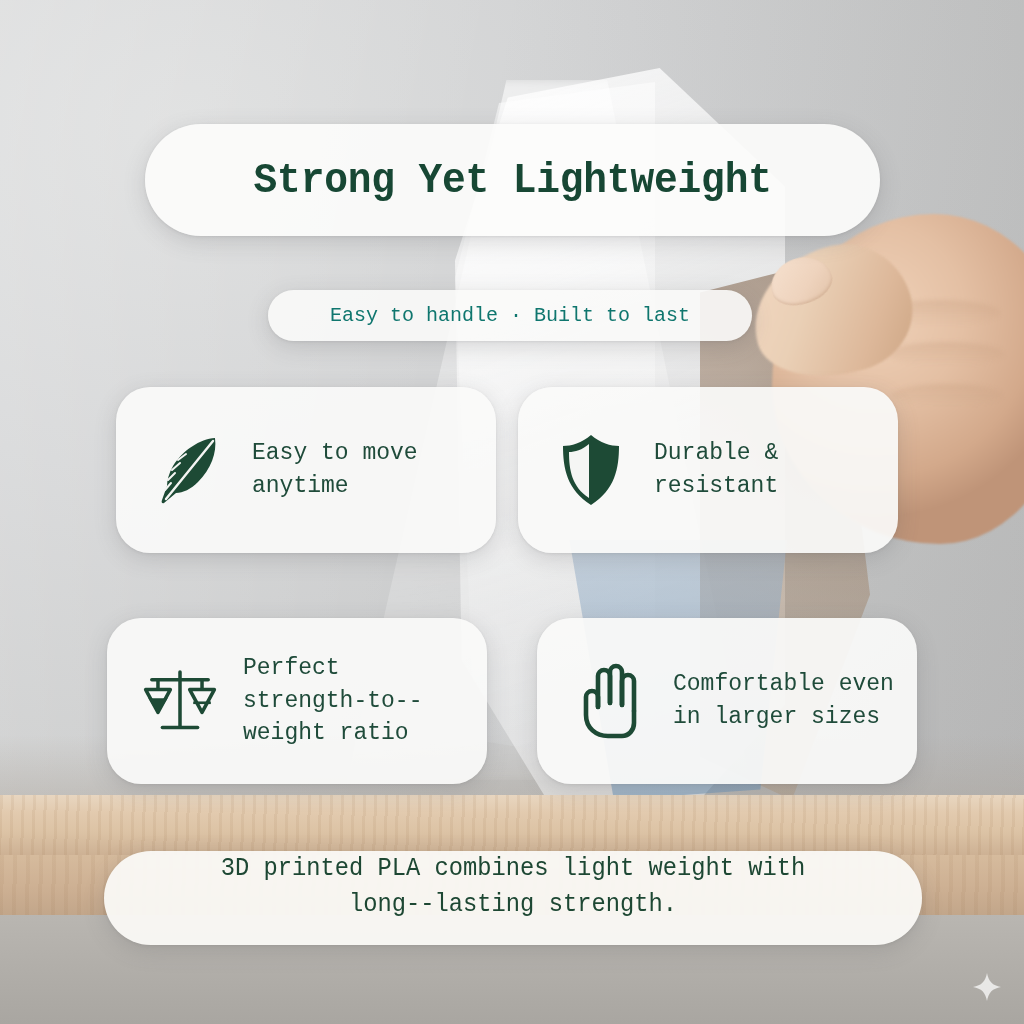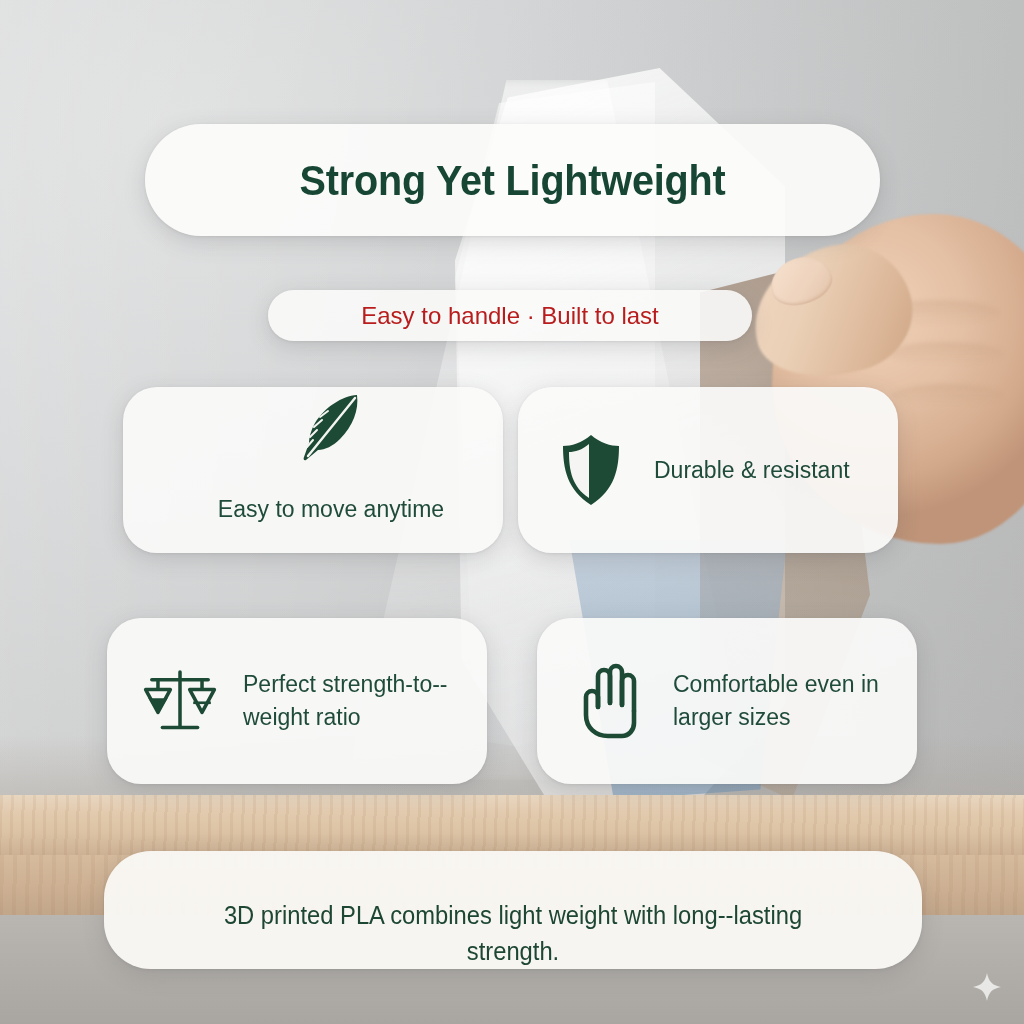--- a/index.html
+++ b/index.html
@@ -153,20 +153,21 @@
     width: 160px; height: 320px;
     background: radial-gradient(60% 60% at 70% 40%, rgba(90,70,55,0.30), rgba(90,70,55,0) 72%);
     filter: blur(7px);
   }
 
   
   .pill, .card, .footer-pill {
     position: absolute;
     background: rgba(250,250,249,0.93);
     box-shadow: 0 6px 22px rgba(90,90,95,0.20), 0 1px 3px rgba(90,90,95,0.13);
+    font-family: Liberation Mono, monospace;
   }
 
   .title-pill {
     left: 145px; top: 124px;
     width: 735px; height: 112px;
     border-radius: 56px;
     display: flex; align-items: center; justify-content: center;
     background: rgba(252,252,251,0.92);
   }
   .title-text {
@@ -180,35 +181,35 @@
   }
 
   .subtitle-pill {
     left: 268px; top: 290px;
     width: 484px; height: 51px;
     border-radius: 26px;
     display: flex; align-items: center; justify-content: center;
     background: rgba(250,250,248,0.90);
   }
   .subtitle-text {
-    font-size: 24px;
-    color: #b91c1c;
+    font-size: 20px;
+    color: #0f766e;
     white-space: nowrap;
   }
 
   .card {
     width: 380px; height: 166px;
     border-radius: 34px;
     display: flex;
     align-items: center;
     padding-left: 36px;
     gap: 26px;
     background: rgba(250,250,249,0.93);
   }
-  .card.c1 { left: 123px; top: 387px; flex-direction: column; }
+  .card.c1 { left: 116px; top: 387px; }
   .card.c2 { left: 518px; top: 387px; }
   .card.c3 { left: 107px; top: 618px; }
   .card.c4 { left: 537px; top: 618px; }
 
   .card-icon {
     width: 74px;
     min-width: 74px;
     height: 80px;
     display: flex;
     align-items: center;
@@ -218,23 +219,23 @@
 
   .card-label {
     font-size: 23px;
     line-height: 1.42;
     color: #1f4b3a;
     max-width: 232px;
   }
 
   .footer-pill {
     left: 104px; top: 851px;
-    width: 818px; height: 118px;
+    width: 818px; height: 94px;
     border-radius: 47px;
-    display: flex; align-items: flex-end; justify-content: center;
+    display: flex; align-items: flex-start; justify-content: center;
     background: rgba(250,249,245,0.95);
     text-align: center;
   }
   .footer-text {
     font-size: 25px;
     line-height: 1.42;
     color: #1d4733;
     font-stretch: condensed;
     transform: scaleX(0.95);
     max-width: 700px;

